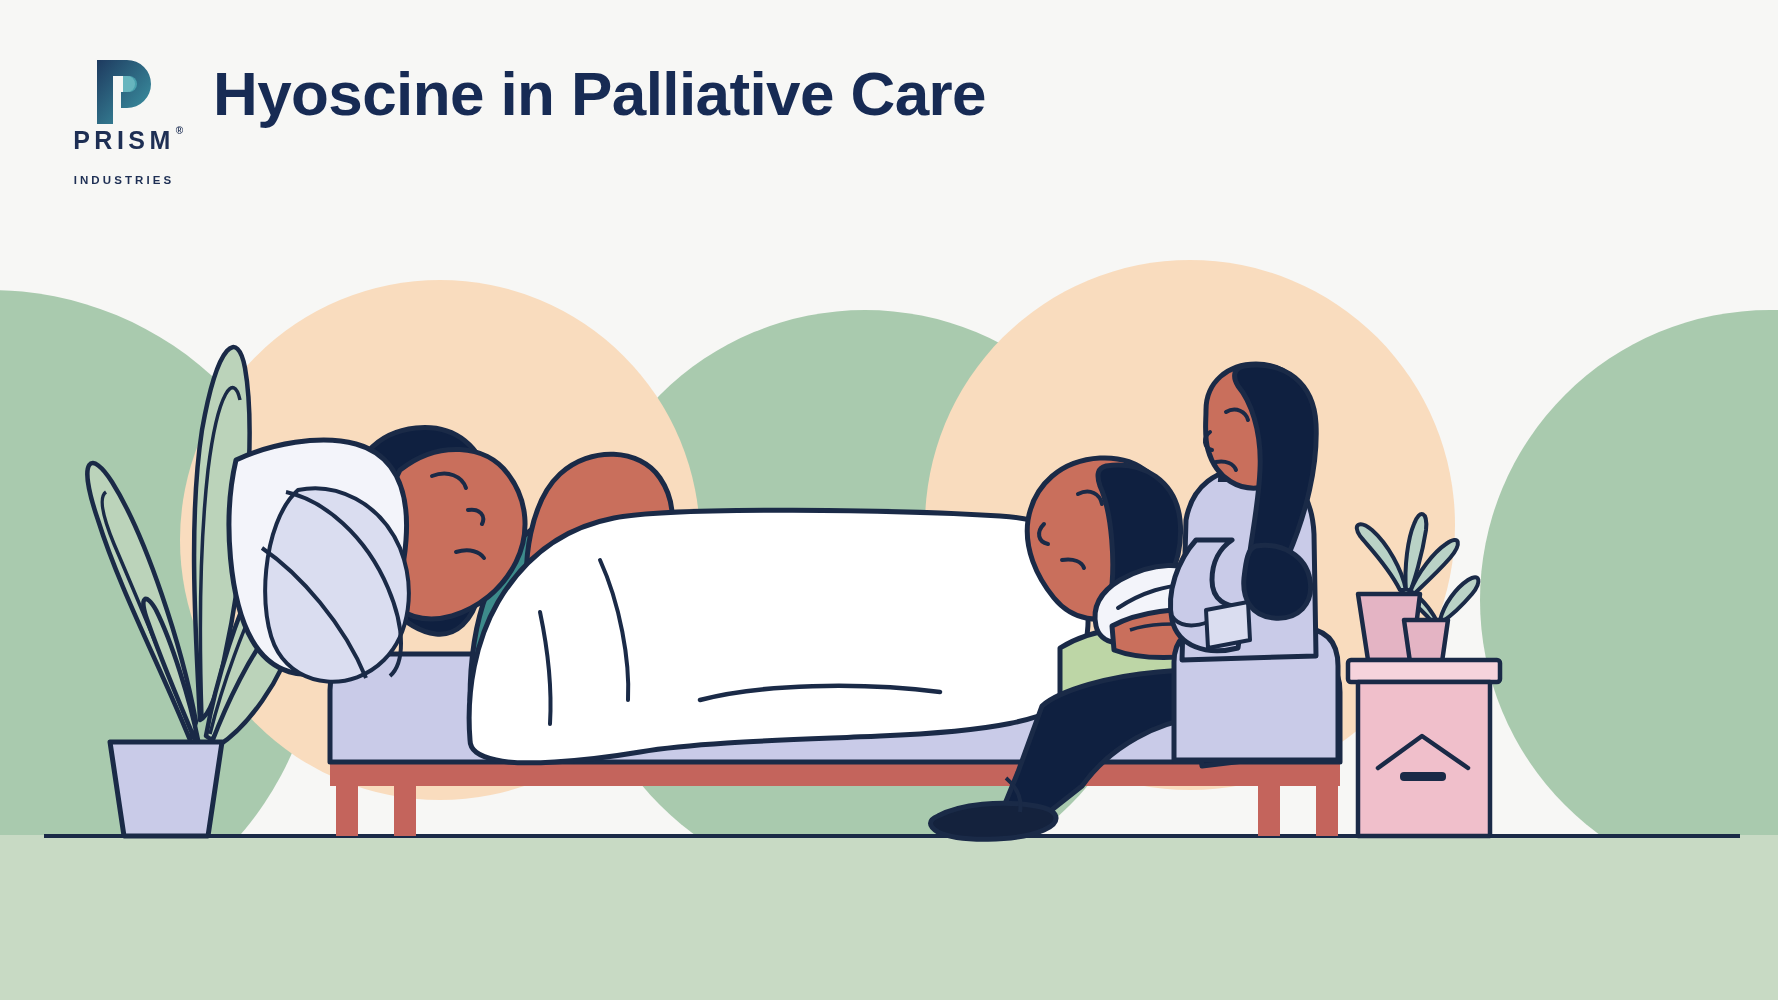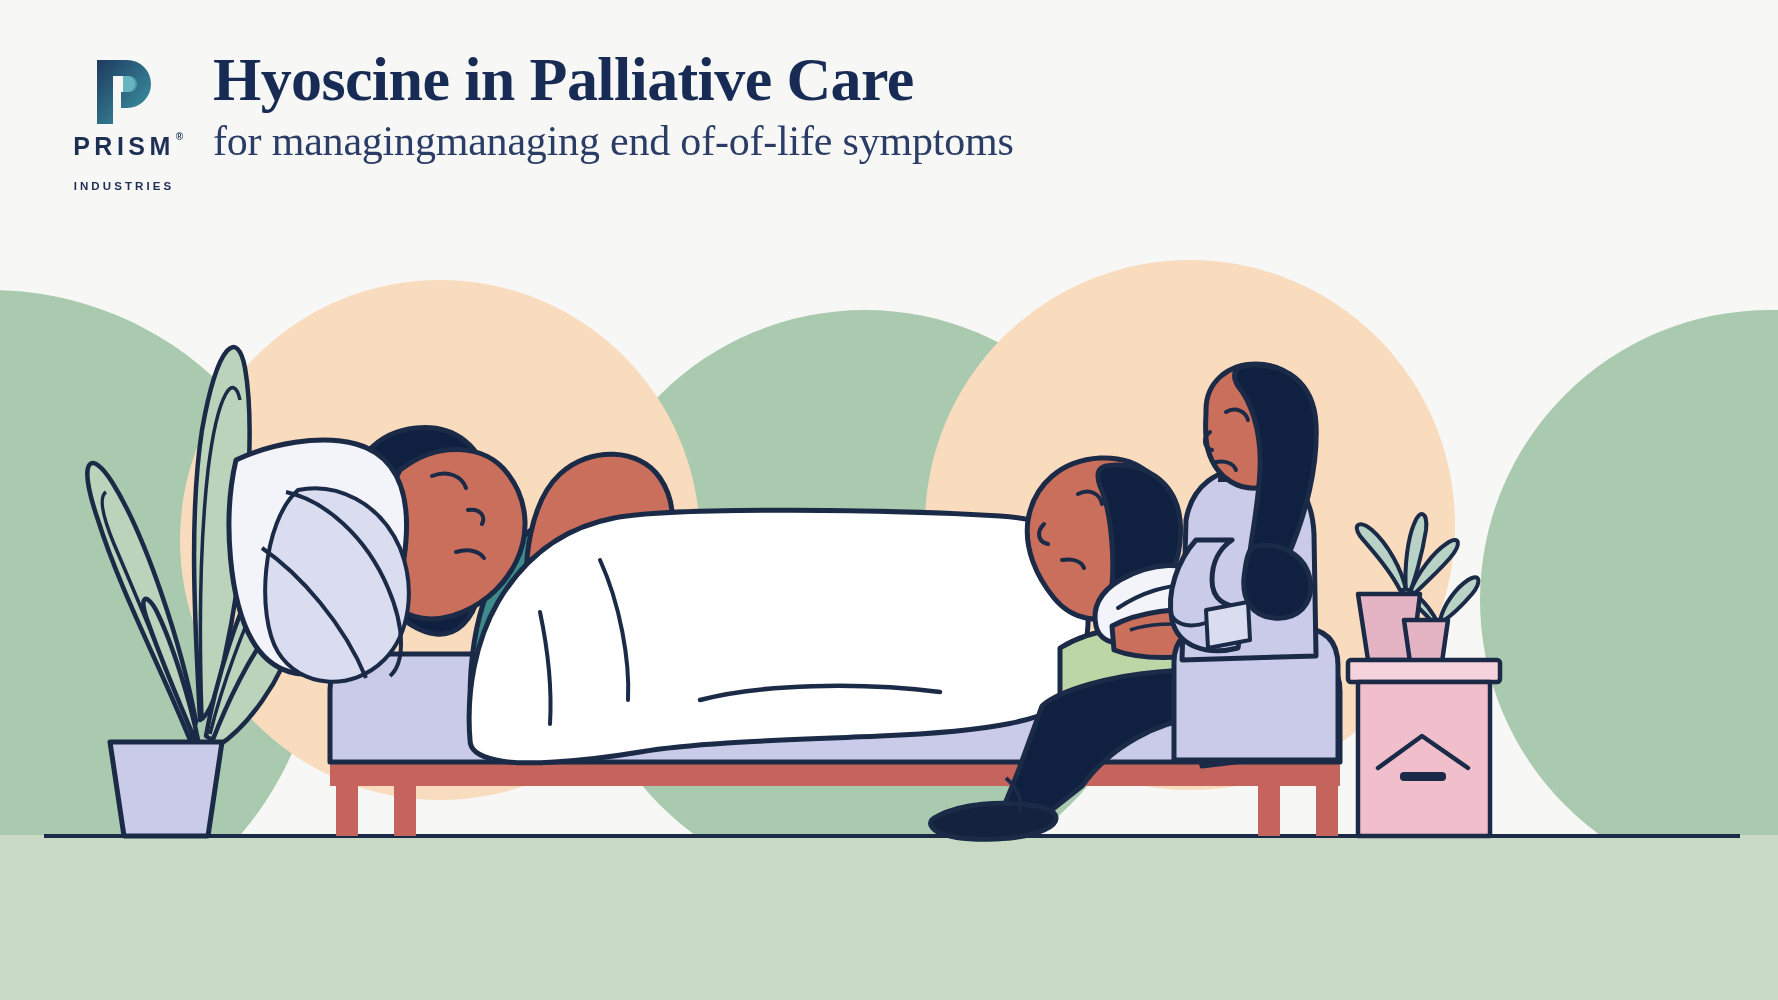--- a/index.html
+++ b/index.html
@@ -34,21 +34,21 @@
     text-align: center;
   }
   #brand-mark {
     display: block;
     margin: 0 auto;
     width: 62px;
     height: 72px;
   }
   #brand-name {
     display: block;
-    margin-top: 10px;
+    margin-top: 4px;
     font-size: 25px;
     font-weight: bold;
     letter-spacing: 4.5px;
     color: #1E2F54;
     line-height: 1;
     position: relative;
   }
   #brand-reg {
     position: absolute;
     font-size: 10px;
@@ -63,23 +63,22 @@
     margin-top: 22px;
     font-size: 11.5px;
     font-weight: bold;
     letter-spacing: 3.1px;
     color: #1E2F54;
     line-height: 1;
   }
   #title-block {
     position: absolute;
     left: 213px;
-    top: 48px;
+    top: 62px;
     width: 1540px;
-    font-family: Liberation Serif, serif;
   }
   #main-title {
     margin: 0;
     font-size: 62px;
     font-weight: bold;
     color: #172B54;
     letter-spacing: -0.6px;
     line-height: 1.02;
     white-space: nowrap;
   }
@@ -288,18 +287,17 @@
         </defs>
         <path d="M4 8 h30 a24 24 0 0 1 0 48 h-6 v-16 h6 a8 8 0 0 0 0-16 h-14 v48 h-16 Z" fill="url(#pg)"></path>
         <path d="M30 24 h6 a8 8 0 0 1 0 16 h-6 Z" fill="#4EA9B4" opacity="0.85"></path>
       </svg>
       <span id="brand-name"><span>PRISM</span><span id="brand-reg">®</span></span>
       <span id="brand-sub">INDUSTRIES</span>
     </div>
 
     <div id="title-block">
       <h1 id="main-title">Hyoscine in Palliative Care</h1>
-      <p id="sub-title">for managingmanaging end of-of-life symptoms</p>
     </div>
 
   </div>
 
 </div>
 
 </body></html>

